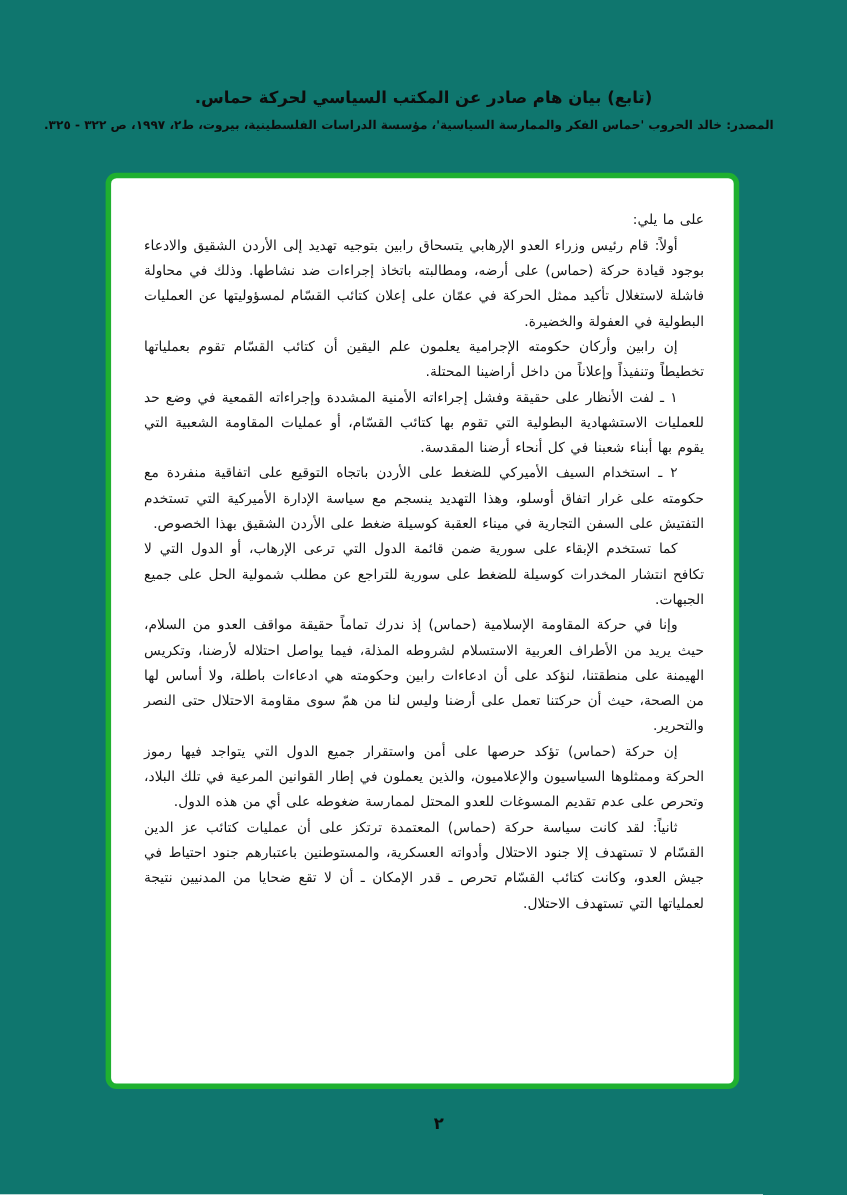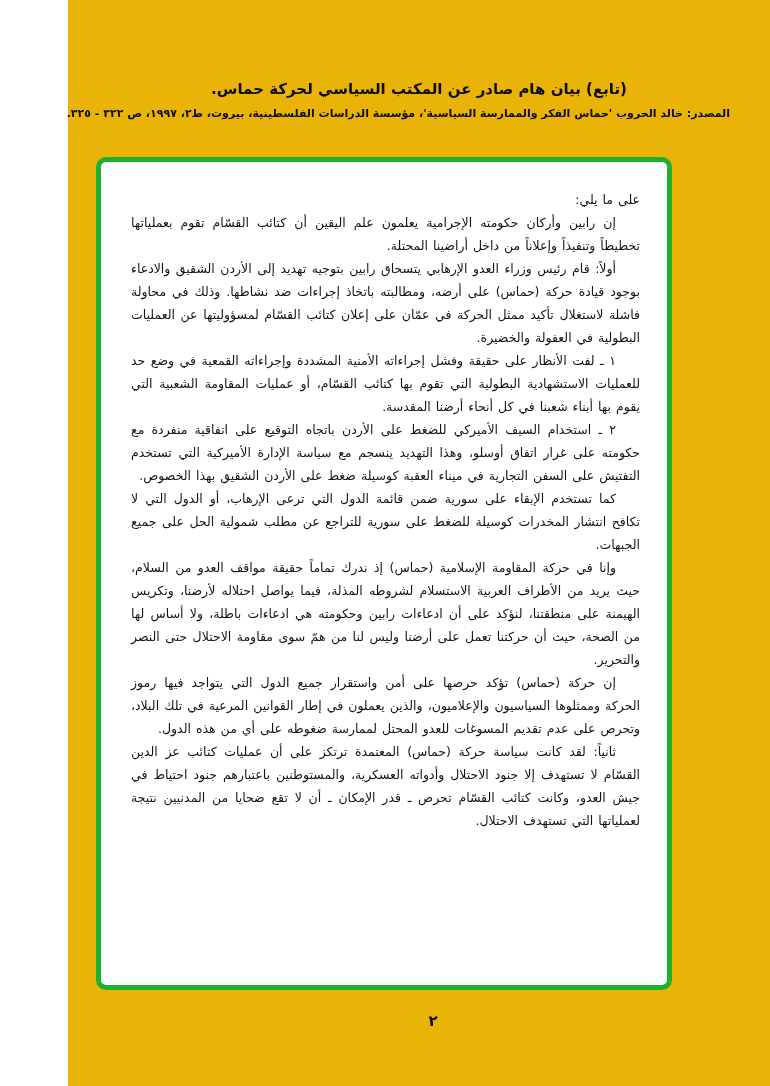--- a/index.html
+++ b/index.html
@@ -5,23 +5,23 @@
   * { margin: 0; padding: 0; box-sizing: border-box; }
   html, body {
     width: 770px;
     height: 1086px;
     background: #ffffff;
     font-family: "DejaVu Sans", sans-serif;
     overflow: hidden;
   }
   .page {
     position: relative;
-    width: 702px;
+    width: 770px;
     height: 1086px;
-    background: #eab308;
+    background: #0f766e;
     direction: rtl;
   }
   .doc-title {
     position: absolute;
     top: 80px;
     right: 60px;
     left: 60px;
     text-align: center;
     font-size: 15px;
     font-weight: bold;
@@ -80,22 +80,22 @@
 
 <div class="page">
 
   <div class="doc-title">(تابع) بيان هام صادر عن المكتب السياسي لحركة حماس.</div>
 
   <div class="doc-source">المصدر: خالد الحروب 'حماس الفكر والممارسة السياسية'، مؤسسة الدراسات الفلسطينية، بيروت، ط٢، ١٩٩٧، ص ٣٢٢ - ٣٢٥.</div>
 
   <div class="body-frame" style="border-color: rgb(31, 176, 48);">
     <div class="body-text" style="color: rgb(20, 20, 20);">
         <p class="no-indent">على ما يلي:</p>
+        <p>أولاً: قام رئيس وزراء العدو الإرهابي يتسحاق رابين بتوجيه تهديد إلى الأردن الشقيق والادعاء بوجود قيادة حركة (حماس) على أرضه، ومطالبته باتخاذ إجراءات ضد نشاطها. وذلك في محاولة فاشلة لاستغلال تأكيد ممثل الحركة في عمّان على إعلان كتائب القسّام لمسؤوليتها عن العمليات البطولية في العفولة والخضيرة.</p>
         <p>إن رابين وأركان حكومته الإجرامية يعلمون علم اليقين أن كتائب القسّام تقوم بعملياتها تخطيطاً وتنفيذاً وإعلاناً من داخل أراضينا المحتلة.</p>
-        <p>أولاً: قام رئيس وزراء العدو الإرهابي يتسحاق رابين بتوجيه تهديد إلى الأردن الشقيق والادعاء بوجود قيادة حركة (حماس) على أرضه، ومطالبته باتخاذ إجراءات ضد نشاطها. وذلك في محاولة فاشلة لاستغلال تأكيد ممثل الحركة في عمّان على إعلان كتائب القسّام لمسؤوليتها عن العمليات البطولية في العفولة والخضيرة.</p>
         <p>١ ـ لفت الأنظار على حقيقة وفشل إجراءاته الأمنية المشددة وإجراءاته القمعية في وضع حد للعمليات الاستشهادية البطولية التي تقوم بها كتائب القسّام، أو عمليات المقاومة الشعبية التي يقوم بها أبناء شعبنا في كل أنحاء أرضنا المقدسة.</p>
         <p>٢ ـ استخدام السيف الأميركي للضغط على الأردن باتجاه التوقيع على اتفاقية منفردة مع حكومته على غرار اتفاق أوسلو، وهذا التهديد ينسجم مع سياسة الإدارة الأميركية التي تستخدم التفتيش على السفن التجارية في ميناء العقبة كوسيلة ضغط على الأردن الشقيق بهذا الخصوص.</p>
         <p>كما تستخدم الإبقاء على سورية ضمن قائمة الدول التي ترعى الإرهاب، أو الدول التي لا تكافح انتشار المخدرات كوسيلة للضغط على سورية للتراجع عن مطلب شمولية الحل على جميع الجبهات.</p>
         <p>وإنا في حركة المقاومة الإسلامية (حماس) إذ ندرك تماماً حقيقة مواقف العدو من السلام، حيث يريد من الأطراف العربية الاستسلام لشروطه المذلة، فيما يواصل احتلاله لأرضنا، وتكريس الهيمنة على منطقتنا، لنؤكد على أن ادعاءات رابين وحكومته هي ادعاءات باطلة، ولا أساس لها من الصحة، حيث أن حركتنا تعمل على أرضنا وليس لنا من همّ سوى مقاومة الاحتلال حتى النصر والتحرير.</p>
         <p>إن حركة (حماس) تؤكد حرصها على أمن واستقرار جميع الدول التي يتواجد فيها رموز الحركة وممثلوها السياسيون والإعلاميون، والذين يعملون في إطار القوانين المرعية في تلك البلاد، وتحرص على عدم تقديم المسوغات للعدو المحتل لممارسة ضغوطه على أي من هذه الدول.</p>
         <p>ثانياً: لقد كانت سياسة حركة (حماس) المعتمدة ترتكز على أن عمليات كتائب عز الدين القسّام لا تستهدف إلا جنود الاحتلال وأدواته العسكرية، والمستوطنين باعتبارهم جنود احتياط في جيش العدو، وكانت كتائب القسّام تحرص ـ قدر الإمكان ـ أن لا تقع ضحايا من المدنيين نتيجة لعملياتها التي تستهدف الاحتلال.</p>
       </div>
   </div>
 
   <div class="page-number">٢</div>

